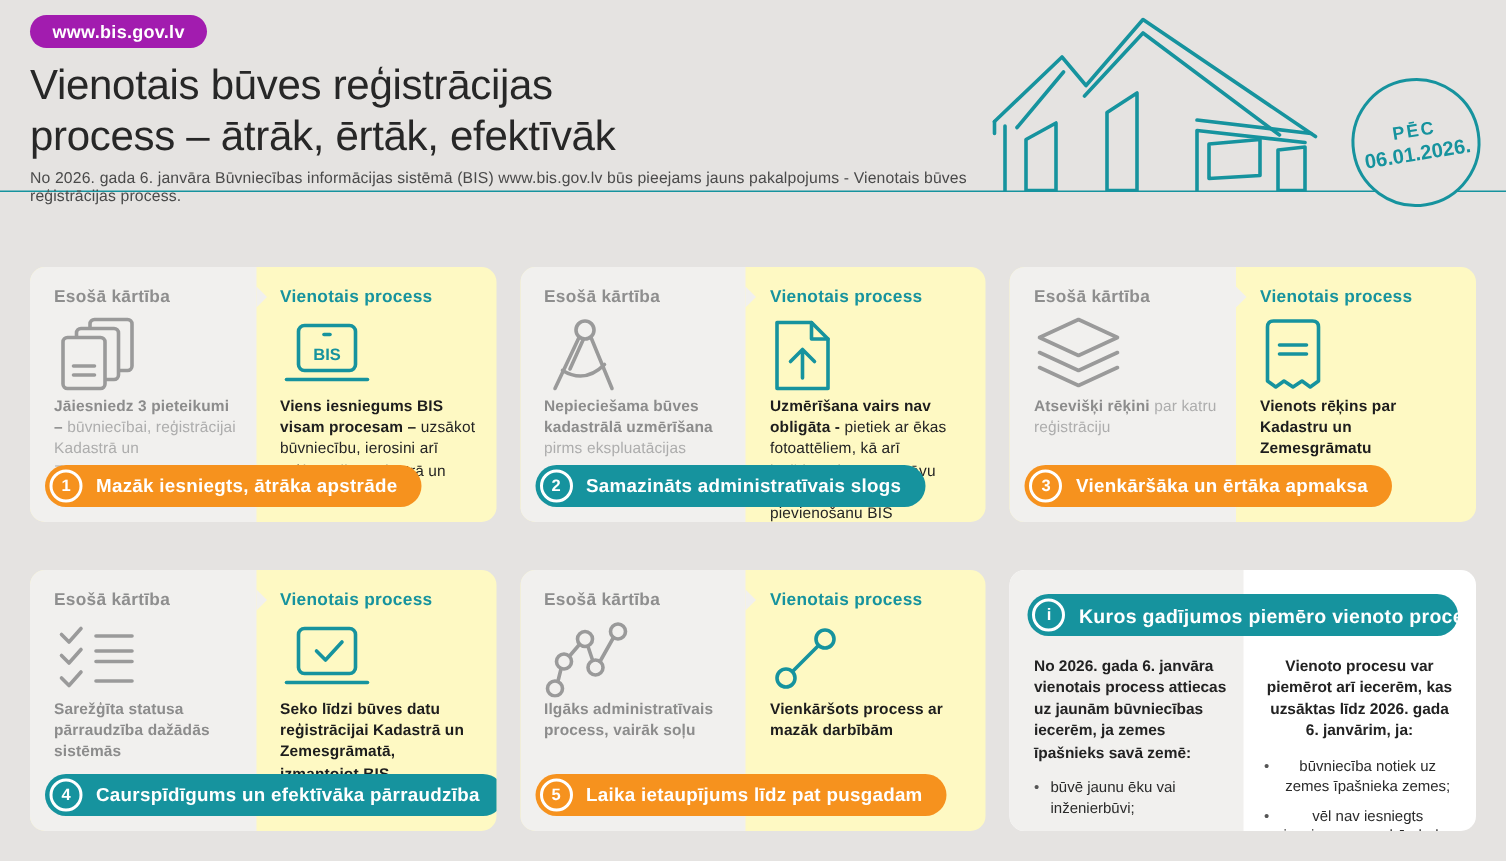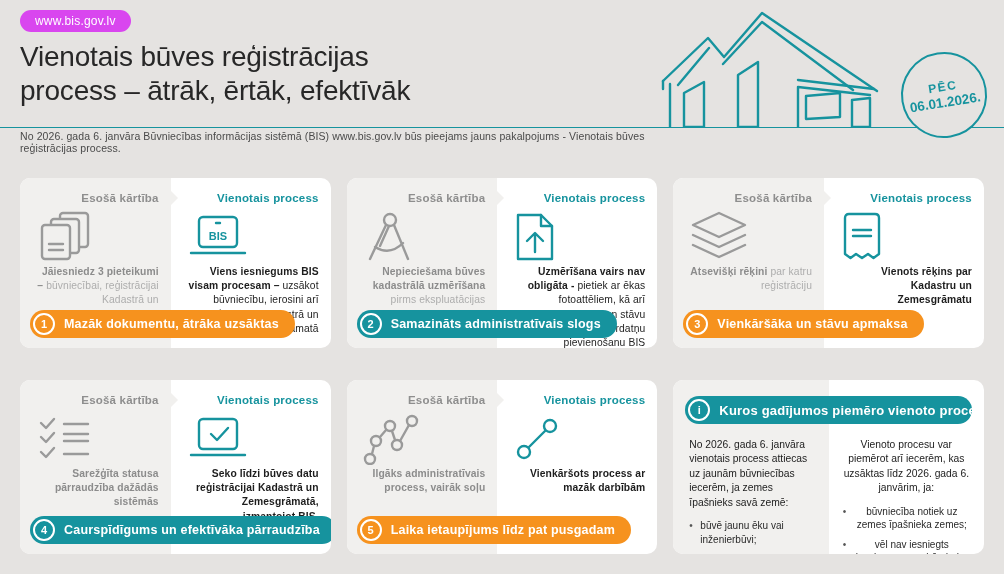--- a/index.html
+++ b/index.html
@@ -3,41 +3,41 @@
 <meta charset="utf-8">
 <style>
   * { box-sizing: border-box; margin: 0; padding: 0; }
   html,body { width:1004px; height:574px; }
   body { font-family:"Liberation Sans", sans-serif; background:#e5e3e1; position:relative; overflow:hidden; }
 
   .page { position:absolute; inset:0; width:1004px; height:574px; }
 
   
   .header { position:absolute; left:20px; top:10px; width:640px; z-index:3; }
-  .site-badge { display:inline-block; background:#d946ef; color:#fff; font-weight:400;
+  .site-badge { display:inline-block; background:#a21caf; color:#fff; font-weight:700;
     font-size:12px; padding:4px 15px; border-radius:12px; letter-spacing:.2px; }
   .title { margin-top:8px; font-size:28px; line-height:34px; color:#272727; font-weight:400; letter-spacing:-.2px; }
   .title b { font-weight:400; }
-  .subtitle { margin-top:22px; font-size:10.5px; color:#4a4a4a; letter-spacing:.1px; }
+  .subtitle { margin-top:5px; font-size:10.5px; color:#4a4a4a; letter-spacing:.1px; }
 
   .divider { position:absolute; left:0; top:127px; width:1004px; border-top:1.6px solid #16939e; z-index:1; }
 
   .house { position:absolute; left:648px; top:5px; z-index:2; }
 
   .date-badge { position:absolute; left:901px; top:52px; width:86px; height:86px; border:2px solid #16939e;
     border-radius:50%; background:#e5e3e1; color:#16939e; display:flex; flex-direction:column;
     align-items:center; justify-content:center; transform:rotate(-9deg); z-index:4; }
   .date-badge .l1 { font-size:12px; font-weight:700; letter-spacing:1.5px; }
   .date-badge .l2 { font-size:13.5px; font-weight:700; margin-top:1px; }
 
   
   .grid { position:absolute; left:20px; top:178px; width:964px; display:grid;
     grid-template-columns:repeat(3,1fr); grid-template-rows:170px 174px; column-gap:16px; row-gap:32px; }
 
-  .card { position:relative; background:#ffffff; border-radius:10px; overflow:hidden; display:flex;text-align:right; }
+  .card { position:relative; background:#fef9c3; border-radius:10px; overflow:hidden; display:flex; }
   .half { width:50%; padding:14px 12px 0 16px; position:relative; }
   .half.gray { background:#f1f0ee; width:48.5%; }
   .half.white { width:51.5%; }
   .half.gray::after { content:""; position:absolute; right:-7px; top:13px; border-top:7px solid transparent;
     border-bottom:7px solid transparent; border-left:7px solid #f1f0ee; z-index:2; }
 
   .sec-label { font-size:11.5px; font-weight:700; letter-spacing:.2px; }
   .sec-label.gray-l { color:#8e8e8e; }
   .sec-label.teal-l { color:#16939e; }
 
@@ -57,21 +57,21 @@
   .pill-label { color:#fff; font-weight:700; font-size:12.5px; margin-left:9px; white-space:nowrap; letter-spacing:.2px; }
 
   
   .info-card { position:relative; background:#fff; border-radius:10px; overflow:hidden; display:flex; }
   .info-col { width:50%; padding:58px 10px 0 16px; }
   .info-col.gray { background:#f1f0ee; }
   .info-col.white { padding-left:14px; padding-right:14px;text-align:center; }
   .info-pill { position:absolute; left:12px; right:12px; top:16px; height:28px; background:#16939e;
     border-radius:15px; display:flex; align-items:center; z-index:3; }
   .info-title { color:#fff; font-weight:700; font-size:13px; margin-left:9px; white-space:nowrap; letter-spacing:.2px; }
-  .info-head { font-size:10.3px; font-weight:400; color:#222; line-height:1.4; }
+  .info-head { font-size:10.3px; font-weight:700; color:#222; line-height:1.4; }
   .info-list { margin-top:9px; list-style:none; }
   .info-list li { position:relative; padding-left:11px; font-size:10px; color:#2a2a2a; line-height:1.35; margin-bottom:6px; }
   .info-list li::before { content:"•"; position:absolute; left:0; color:#555; }
 
   svg { display:block; }
   .g-stroke { stroke:#9a9a9a; fill:none; stroke-width:2.4; stroke-linecap:round; stroke-linejoin:round; }
   .t-stroke { stroke:#16939e; fill:none; stroke-width:2.4; stroke-linecap:round; stroke-linejoin:round; }
 </style>
 </head>
 <body>
@@ -139,21 +139,21 @@
             <text x="31" y="27" text-anchor="middle" font-size="11" font-weight="bold" fill="#16939e" font-family="Liberation Sans, sans-serif">BIS</text>
           </svg>
         </div>
         <p class="desc darktext">
           <b>Viens iesniegums BIS visam procesam –</b>
           <span>uzsākot būvniecību, ierosini arī reģistrāciju Kadastrā un Zemesgrāmatā</span>
         </p>
       </div>
       <div class="pill" data-color="orange">
         <span class="pill-num">1</span>
-        <span class="pill-label">Mazāk dokumentu, ātrāka uzsāktas</span>
+        <span class="pill-label">Mazāk iesniegts, ātrāka apstrāde</span>
       </div>
     </div>
 
     <div class="card">
       <div class="half gray">
         <div class="sec-label gray-l">Esošā kārtība</div>
         <div class="icon-box">
           <svg width="52" height="52" viewBox="0 0 52 52">
             <g class="g-stroke" stroke-width="2">
               <circle cx="27" cy="9" r="6"></circle>
@@ -218,21 +218,21 @@
             </g>
           </svg>
         </div>
         <p class="desc darktext">
           <b>Vienots rēķins par Kadastru un Zemesgrāmatu</b>
           <span></span>
         </p>
       </div>
       <div class="pill" data-color="orange">
         <span class="pill-num">3</span>
-        <span class="pill-label">Vienkāršāka un stāvu apmaksa</span>
+        <span class="pill-label">Vienkāršāka un ērtāka apmaksa</span>
       </div>
     </div>
 
     <div class="card">
       <div class="half gray">
         <div class="sec-label gray-l">Esošā kārtība</div>
         <div class="icon-box">
           <svg width="56" height="46" viewBox="0 0 56 46">
             <g class="g-stroke" stroke-width="2.4">
               <path d="M5,7 l5,5 l8,-9"></path>

